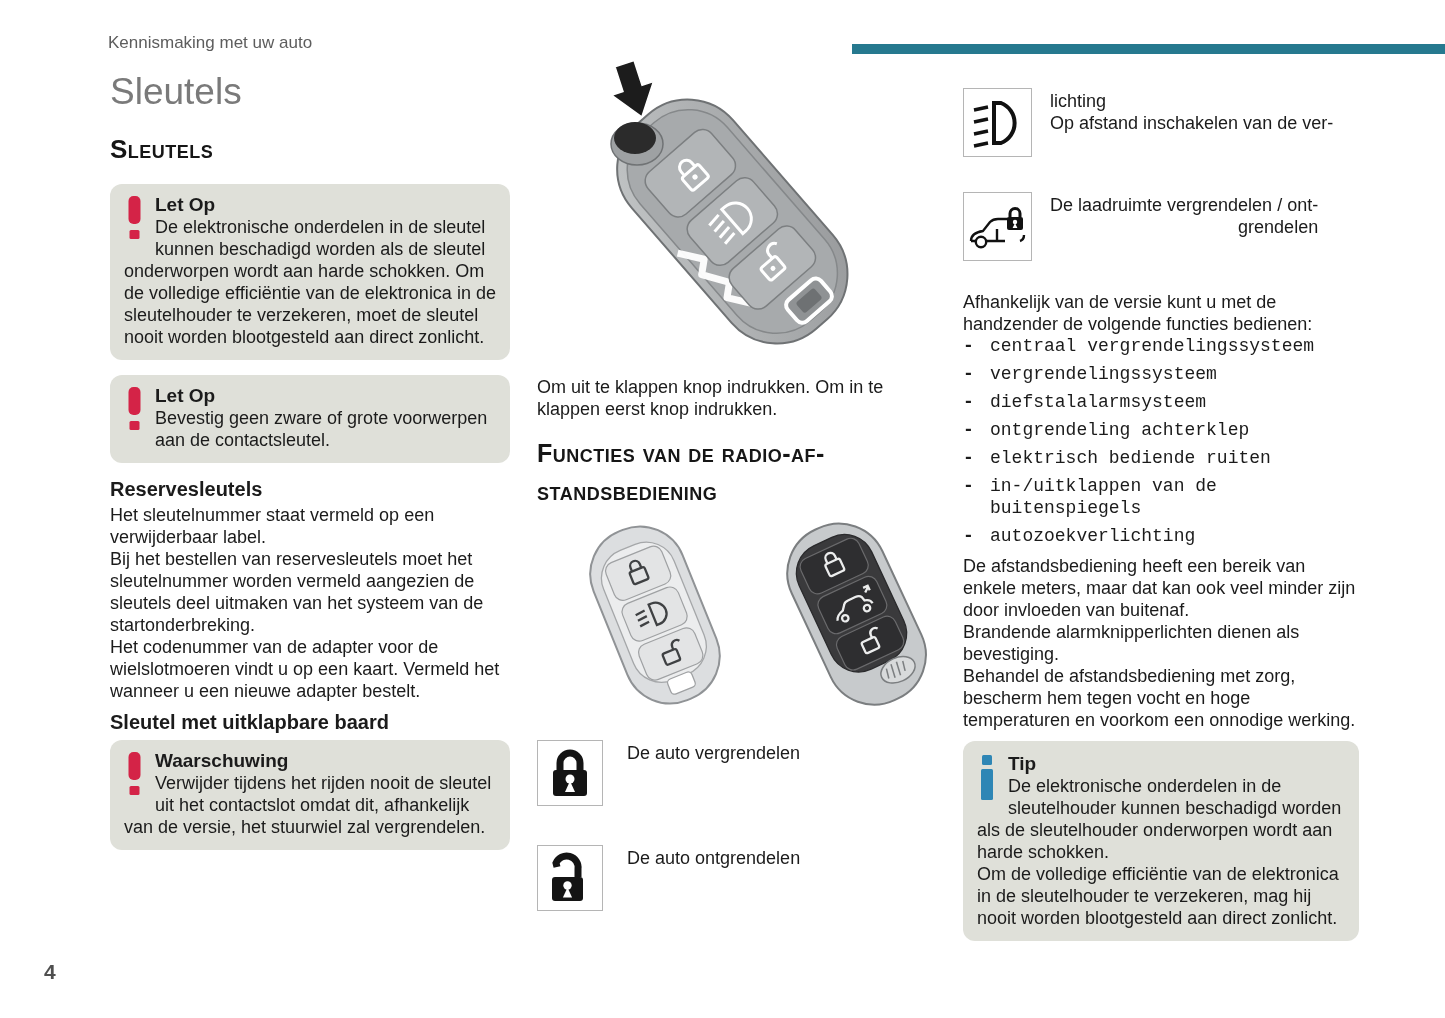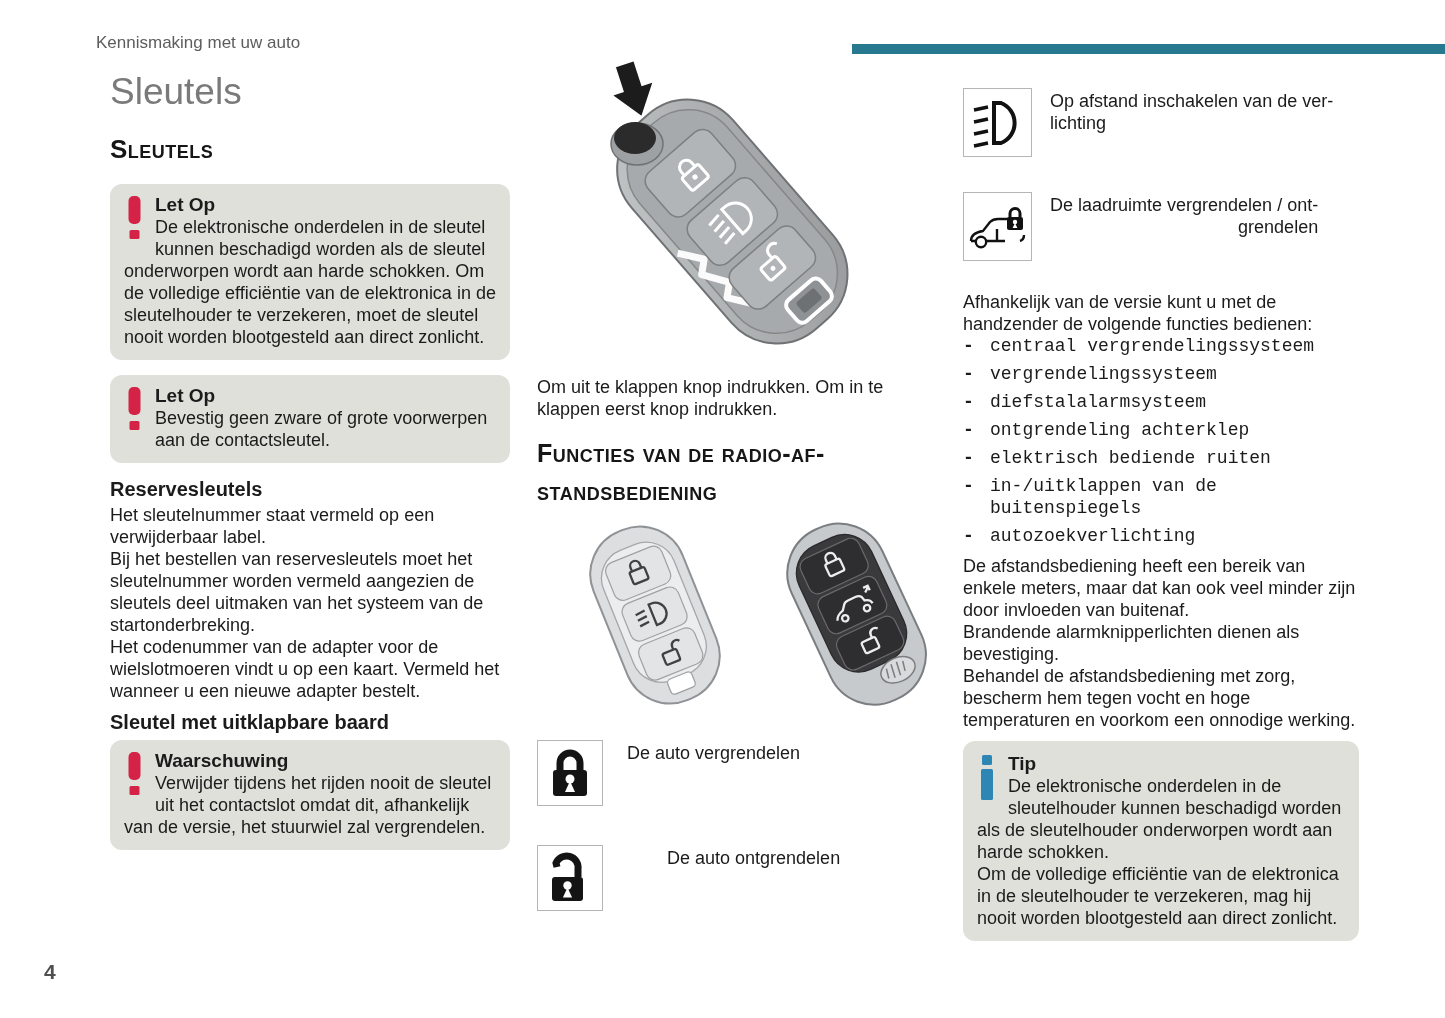--- a/index.html
+++ b/index.html
@@ -1,18 +1,18 @@
 <!DOCTYPE html>
 <html><head>
 <meta charset="utf-8">
 <style>
   html,body{margin:0;padding:0;background:#ffffff;}
   .page{position:relative;width:1445px;height:1018px;background:#ffffff;overflow:hidden;
         font-family:"Liberation Sans",sans-serif;color:#1b1b1b;}
-  .breadcrumb{position:absolute;left:96px;top:33px;font-size:17px;color:#5d5d5d;}
+  .breadcrumb{position:absolute;left:108px;top:33px;font-size:17px;color:#5d5d5d;}
   .accent-bar{position:absolute;left:852px;top:44px;width:593px;height:10px;background:#26798f;}
 
   .col{position:absolute;}
   .col-left{left:110px;top:72px;width:400px;}
   .col-mid{left:537px;top:60px;width:378px;}
   .col-right{left:963px;top:88px;width:396px;}
 
   .page-title{font-size:37px;line-height:40px;font-weight:400;color:#7a7a7a;margin:0;}
   .sc-heading{font-variant:small-caps;font-weight:bold;font-size:26px;line-height:30px;
               letter-spacing:.5px;color:#161616;margin:22px 0 0 0;}
@@ -25,21 +25,21 @@
   .note-title{font-weight:bold;font-size:19px;line-height:22px;}
   .note-body{white-space:normal;}
 
   .subhead{font-weight:bold;font-size:20px;line-height:24px;margin:14px 0 0 0;}
   .body-par{font-size:18px;line-height:22px;margin:0;}
   .par-group{margin-top:3px;}
 
   .caption{font-size:18px;line-height:22px;margin-top:8px;}
 
   .cmd-row{display:flex;align-items:flex-start;margin-top:28px;text-align:right;}
-  .cmd-row.second{margin-top:39px;gap:40px;}
+  .cmd-row.second{margin-top:39px;}
   .icon-box{flex:0 0 auto;width:64px;height:64px;border:1px solid #b5b5b5;background:#fff;
             display:flex;align-items:center;justify-content:center;}
   .icon-box.big{width:67px;height:67px;}
   .cmd-label{font-size:18px;line-height:22px;margin-left:24px;padding-top:2px;}
 
   .ricon-row{display:flex;align-items:flex-start;}
   .ricon-row.second{margin-top:35px;text-align:right;}
   .ricon-label{font-size:18px;line-height:22px;margin-left:18px;padding-top:2px;}
 
   .intro{font-size:18px;line-height:22px;margin-top:30px;}
@@ -246,22 +246,22 @@
           <path d="M30,14 h7 a21.5,21.5 0 0 1 0,40 h-7 z" fill="none" stroke="#111111" stroke-width="4"></path>
           <g stroke="#111111" stroke-width="3.4">
             <line x1="10" y1="21" x2="24" y2="18"></line>
             <line x1="10" y1="33" x2="24" y2="30"></line>
             <line x1="10" y1="45" x2="24" y2="42"></line>
             <line x1="10" y1="57" x2="24" y2="54"></line>
           </g>
         </svg>
       </div>
       <div class="ricon-label">
+        <div>lichting</div>
         <div>Op afstand inschakelen van de ver-</div>
-        <div>lichting</div>
       </div>
     </div>
 
     <div class="ricon-row second">
       <div class="icon-box big">
         <svg width="67" height="67" viewBox="0 0 67 67">
           <g fill="none" stroke="#111111" stroke-width="2.4">
             <path d="M7,48 c0,-6 5,-9 12,-10 l7,-9 c2,-2 4,-3 8,-3 h11 c4,0 7,2 8,5"></path>
             <path d="M7,48 h4 m12,0 h18"></path>
             <path d="M56,48 c3,-1 4,-3 4,-6"></path>

